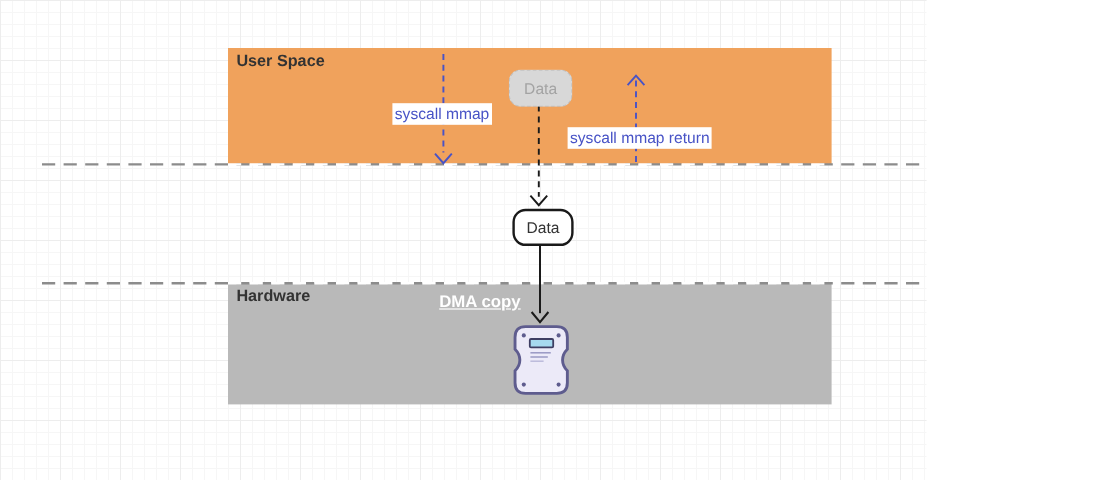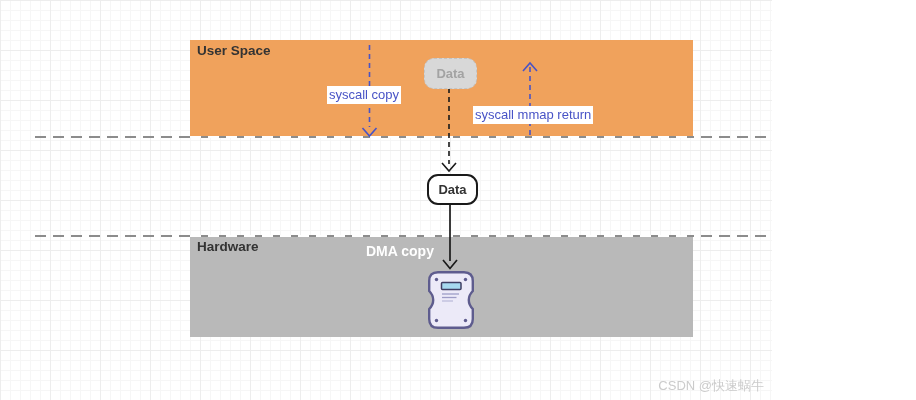--- a/index.html
+++ b/index.html
@@ -48,21 +48,20 @@
   }
 
   .data-box {
     position: absolute;
     z-index: 4;
     display: flex;
     align-items: center;
     justify-content: center;
     font-size: 13px;
     white-space: nowrap;
-    font-weight: bold;
   }
   .data-box.user-data {
     left: 424px; top: 58px;
     width: 51px; height: 29px;
     background: #d8d8d8;
     border: 1px dashed #c3c3c3;
     border-radius: 10px;
     color: #a3a3a3;
   }
   .data-box.kernel-data {
@@ -97,20 +96,21 @@
   .note-mapped {
     left: 294px; top: 155px;
     width: 140px;
     text-align: center;
     font-size: 13px;
     line-height: 15px;
   }
   .note-dma {
     left: 366px; top: 243px;
     font-size: 14px;
+    text-decoration: underline;
   }
 
   .watermark {
     position: absolute;
     right: 8px;
     bottom: 5px;
     z-index: 5;
     color: #cbcbcb;
     font-size: 13px;
     white-space: nowrap;
@@ -168,20 +168,19 @@
       <rect x="13.5" y="11.5" width="19.5" height="7" rx="1" fill="#a6d9ef" stroke="#3e3e63" stroke-width="1.5"></rect>
       <line x1="14" y1="23" x2="31" y2="23" stroke="#9d9cc6" stroke-width="1.3"></line>
       <line x1="14" y1="26.5" x2="28.5" y2="26.5" stroke="#9d9cc6" stroke-width="1.3"></line>
       <line x1="14" y1="30" x2="25" y2="30" stroke="#b9b8d9" stroke-width="1.2"></line>
     </g>
   </svg>
 
   <div class="data-box user-data">Data</div>
   <div class="data-box kernel-data">Data</div>
 
-  <div class="edge-label mmap">syscall copy</div>
+  <div class="edge-label mmap">syscall mmap</div>
   <div class="edge-label mmapret">syscall mmap return</div>
 
   <div class="white-note note-dma">DMA copy</div>
 
-  <div class="watermark">CSDN @快速蜗牛</div>
 
 </div>
 
 </body></html>

